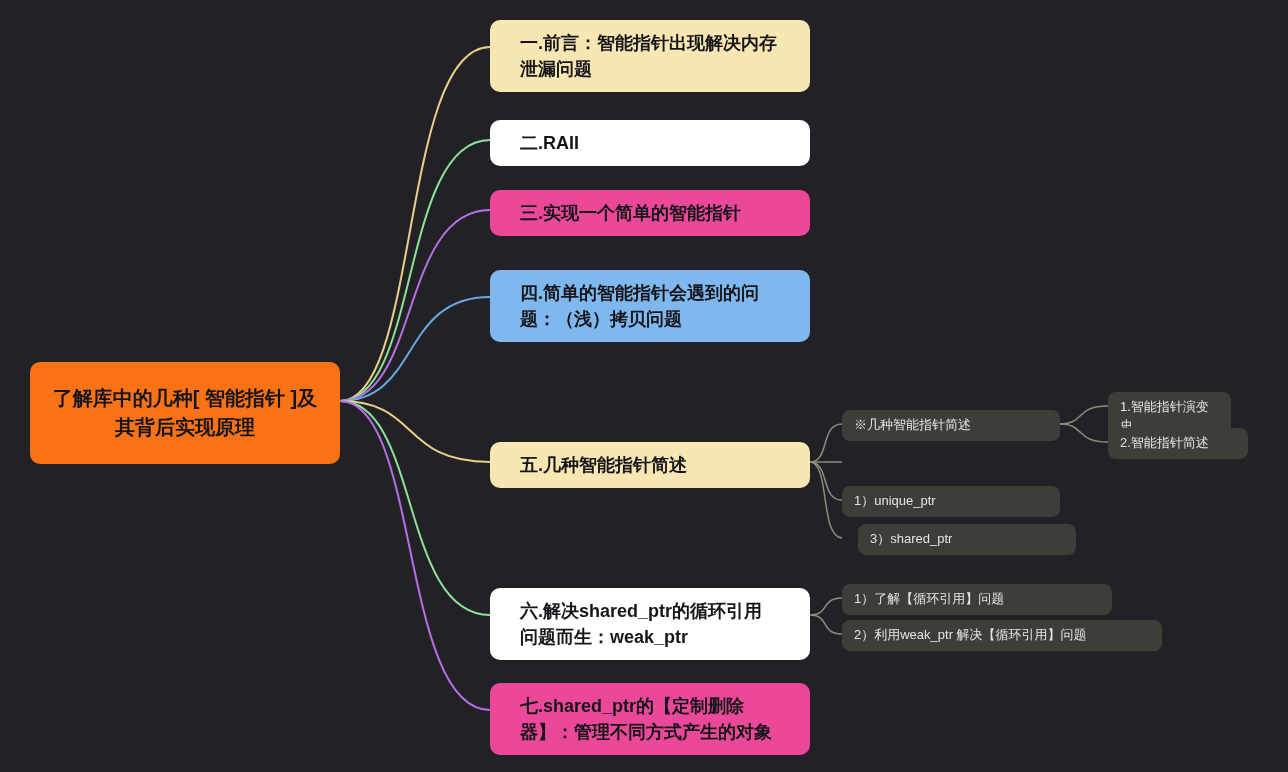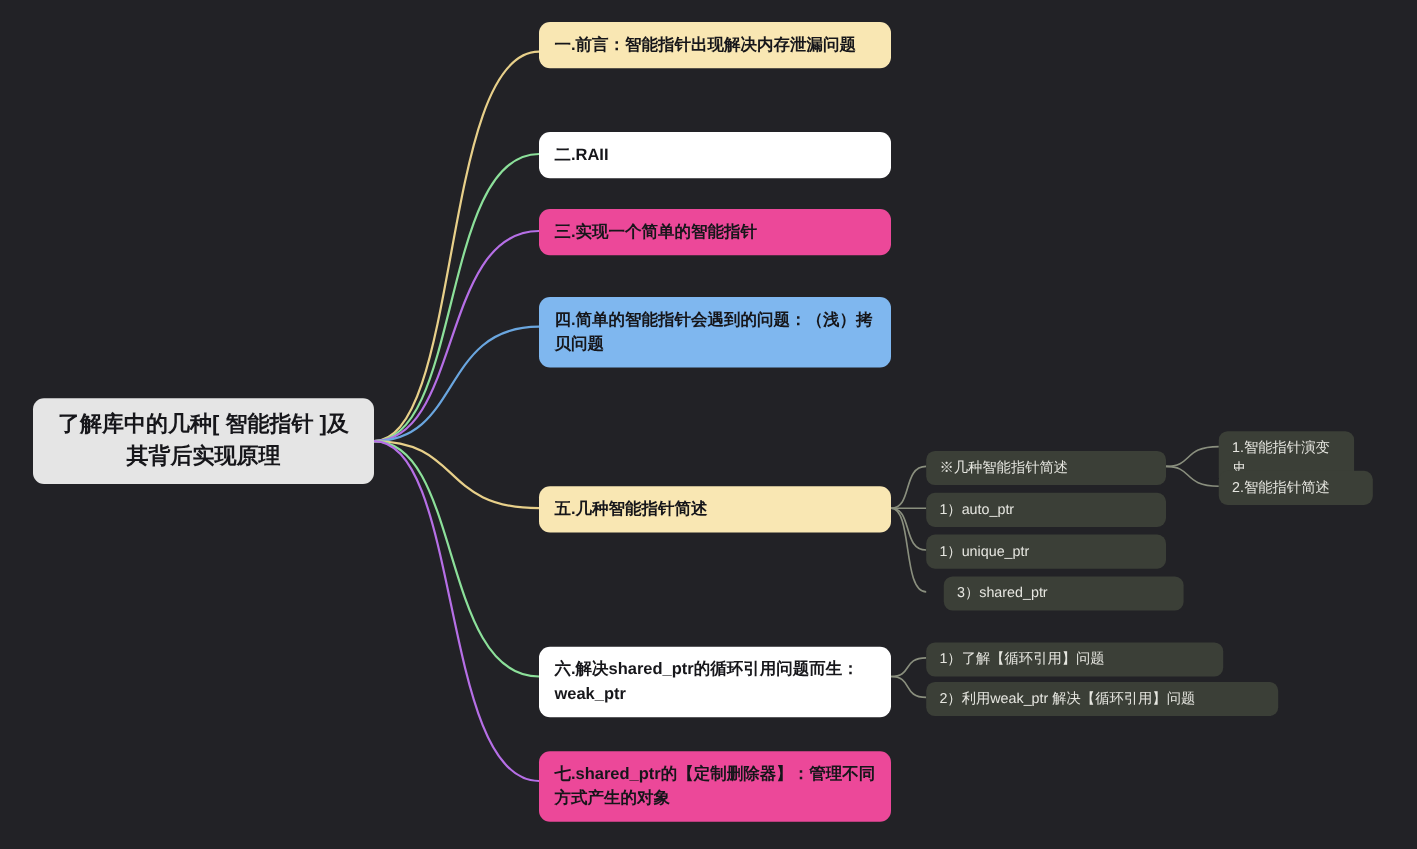--- a/index.html
+++ b/index.html
@@ -1,20 +1,20 @@
 <!DOCTYPE html>
 <html><head>
 <meta charset="utf-8">
 <style>
   * { box-sizing: border-box; margin: 0; padding: 0; }
   html, body { width: 1288px; height: 772px; background: #222226; font-family: "Microsoft YaHei", "PingFang SC", sans-serif; overflow: hidden; }
   .canvas { position: relative; width: 1288px; height: 772px; }
   svg.connectors { position: absolute; left: 0; top: 0; width: 1288px; height: 772px; pointer-events: none; }
-  .node { position: absolute; border-radius: 10px; padding: 10px 14px; font-size: 15px; font-weight: 600; color: #16161a; line-height: 1.45; }
-  .root { background: #e5e5e5; font-size: 20px; font-weight: 700; width: 310px; text-align: center; padding: 10px 18px; }
+  .node { position: absolute; border-radius: 10px; padding: 10px 30px; font-size: 18px; font-weight: 600; color: #16161a; line-height: 1.45; }
+  .root { background: #f97316; font-size: 20px; font-weight: 700; width: 310px; text-align: center; padding: 22px 18px; }
   .c-beige  { background: #f9e7b3; }
   .c-green  { background: #ffffff; }
   .c-purple { background: #ec4899; }
   .c-blue   { background: #7fb7ef; }
   .sub { background: #3b3f37; color: #e6e6e0; font-size: 13px; font-weight: 500; border-radius: 8px; padding: 6px 12px; }
   .w-main { width: 320px; }
 </style>
 </head>
 <body>
 
@@ -62,23 +62,20 @@
     <span>四.简单的智能指针会遇到的问题：（浅）拷贝问题</span>
   </div>
 
   <div class="node c-beige w-main" style="left:490px; top:442px;">
     <span>五.几种智能指针简述</span>
   </div>
 
   <div class="node sub" style="left:842px; top:410px; width:218px;">
     <span>※几种智能指针简述</span>
   </div>
-  <div class="node sub" style="left:842px; top:448px; width:218px;">
-    <span>1）auto_ptr</span>
-  </div>
   <div class="node sub" style="left:842px; top:486px; width:218px;">
     <span>1）unique_ptr</span>
   </div>
   <div class="node sub" style="left:842px; top:524px; width:218px;margin-left:16px;">
     <span>3）shared_ptr</span>
   </div>
 
   <div class="node sub" style="left:1108px; top:392px; width:123px;">
     <span>1.智能指针演变史</span>
   </div>

